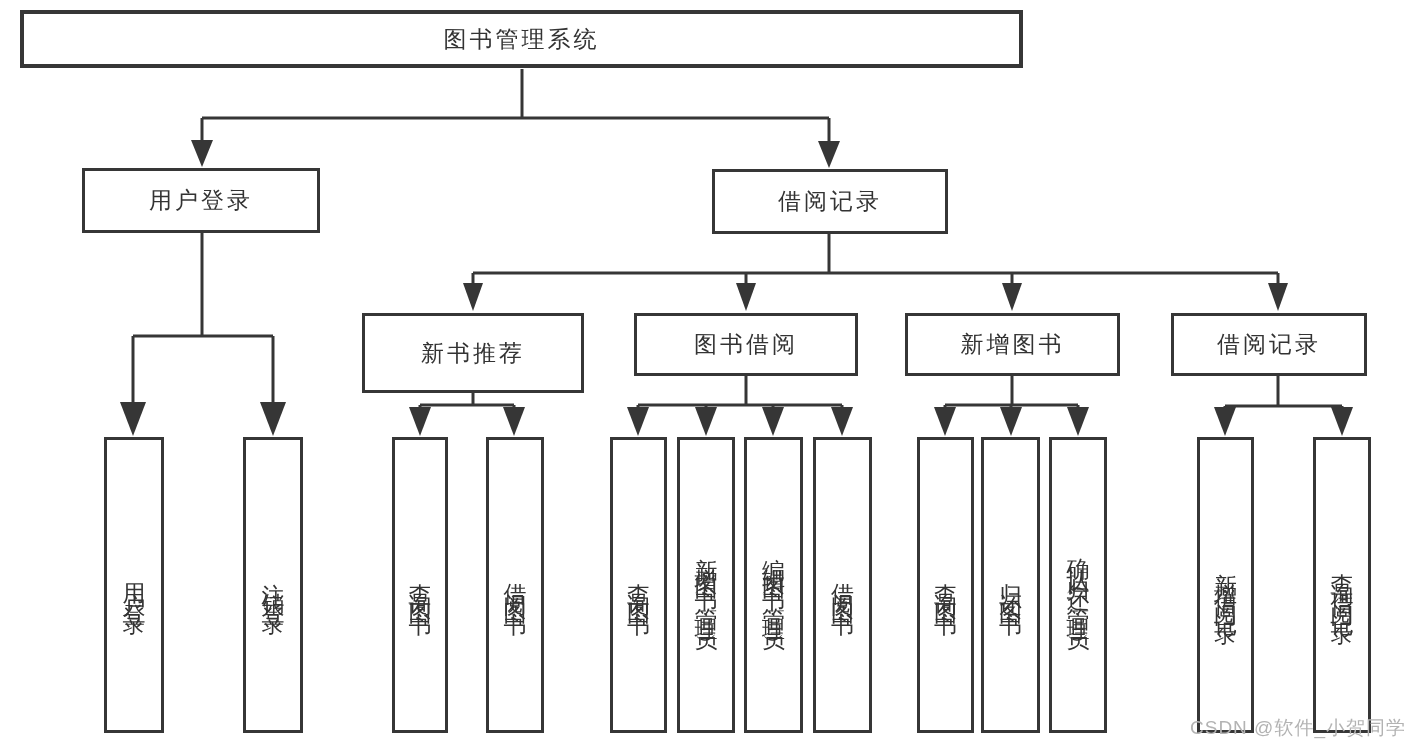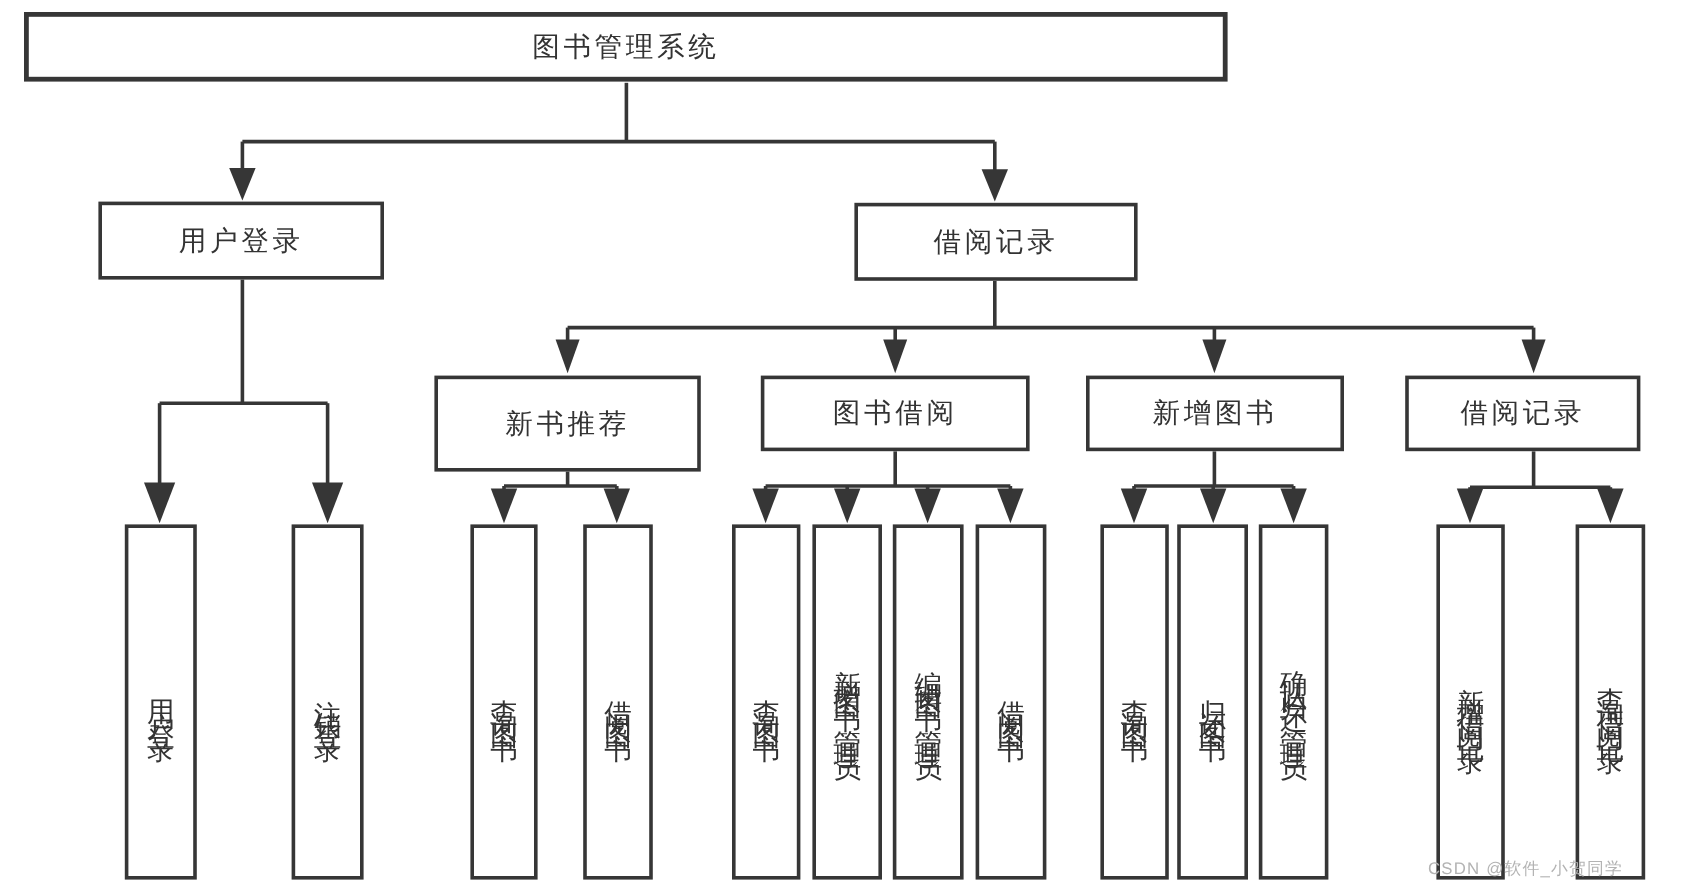--- a/index.html
+++ b/index.html
@@ -58,21 +58,21 @@
     writing-mode: vertical-rl;
     font-size: 23px;
     letter-spacing: 10px;
     color: var(--text);
     line-height: 1;
   }
   .watermark {
     position: absolute;
     left: 1190px;
     top: 715px;
-    font-size: 14px;
+    font-size: 19px;
     letter-spacing: 1px;
     color: var(--watermark);
     white-space: nowrap;
     z-index: 3;
   }
 </style>
 </head>
 <body>
 
 <div class="canvas">

